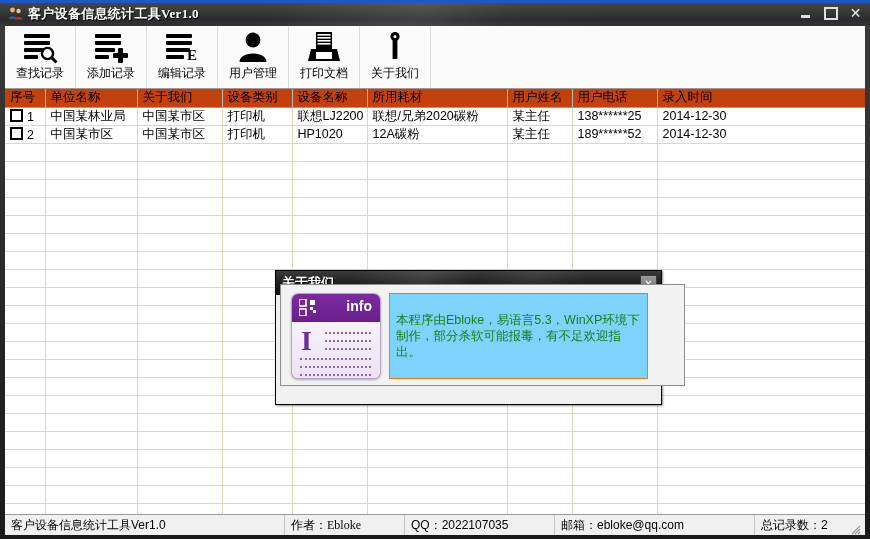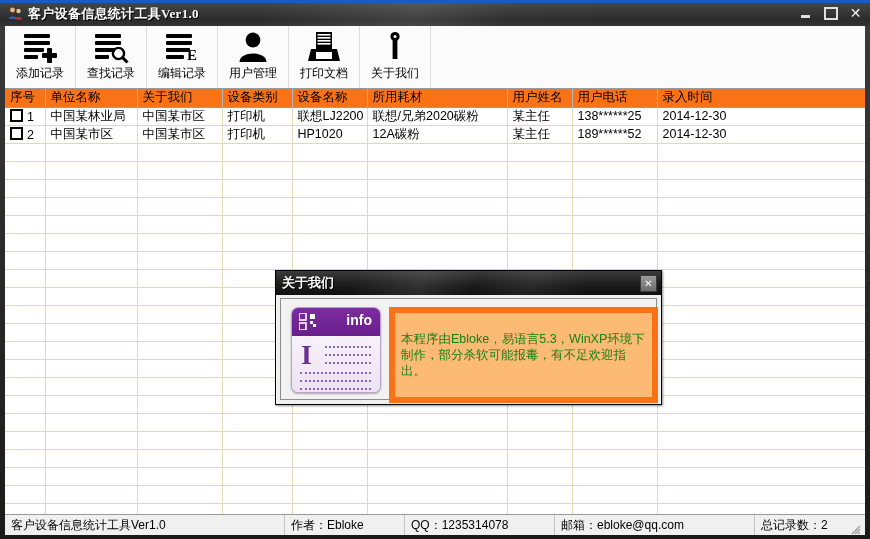--- a/index.html
+++ b/index.html
@@ -44,21 +44,21 @@
 
   
   .ln{position:absolute;background:#000;height:4px;border-radius:1px;}
   .badge{position:absolute;color:#000;font-weight:bold;line-height:1;}
 
   
   .gridwrap{position:absolute;left:5px;top:88px;width:860px;height:426px;
             background:#ffffff;border-top:1px solid #9a9a9a;overflow:hidden;}
   table.grid{border-collapse:collapse;width:860px;table-layout:fixed;}
   table.grid th{height:18px;padding:0 0 0 5px;text-align:left;font-weight:normal;
-     font-size:12.5px;color:#000;background:#f97316;
+     font-size:12.5px;color:#000;background:#c2410c;
      border-right:1px solid #b9b9b9;border-bottom:1px solid #9d9d9d;
      font-family:"Liberation Sans","DejaVu Sans",sans-serif;box-sizing:border-box;margin-left:16px;}
   table.grid td{height:18px;padding:0 0 0 5px;font-size:12.5px;color:#000;
      border-right:1px solid #ded9bb;border-bottom:1px solid #ded9bb;
      white-space:nowrap;overflow:hidden;box-sizing:border-box;background:#fff;}
   td.idx{padding-left:3px;}
   .cbx{display:inline-block;width:9px;height:9px;border:2px solid #000;
        vertical-align:-1px;margin-right:4px;background:#fff;}
 
   
@@ -66,36 +66,36 @@
           background:#f0f0f0;border:1px solid #000;box-shadow:1px 1px 2px rgba(0,0,0,.45);}
   .dlg-title{position:absolute;left:0;top:0;width:385px;height:24px;
           background:linear-gradient(180deg,#3a3a3a 0%,#1d1d1d 55%,#101010 100%);overflow:hidden;}
   .dlg-title .sheen2{position:absolute;left:0;top:0;width:385px;height:24px;
           background:linear-gradient(110deg,rgba(255,255,255,0) 20%,rgba(255,255,255,.10) 38%,rgba(255,255,255,0) 52%,rgba(255,255,255,.07) 66%,rgba(255,255,255,0) 80%);}
   .dlg-title .t{position:absolute;left:6px;top:3px;color:#fff;font-size:13px;font-weight:bold;
           font-family:"Liberation Serif","DejaVu Serif",serif;text-shadow:1px 1px 0 #000;}
   .dlg-close{position:absolute;right:4px;top:4px;width:15px;height:15px;
           background:linear-gradient(180deg,#9b9b9b,#6d6d6d);border:1px solid #3a3a3a;
           color:#fff;font-size:10px;font-weight:bold;line-height:15px;text-align:center;}
-  .dlg-body{position:absolute;left:4px;top:27px;width:375px;height:100px;
-          background:#f2f2f2;border:1px solid #8d8d8d;}
+  .dlg-body{position:absolute;left:4px;top:13px;width:375px;height:100px;
+          background:#f2f2f2;border:1px solid #8d8d8d;padding-left:28px;}
   .info-card{position:absolute;left:10px;top:8px;width:88px;height:84px;
           background:#f3ecf7;border:1px solid #b9a3c9;border-radius:7px;overflow:hidden;
           box-shadow:0 1px 2px rgba(0,0,0,.3);}
   .info-hd{height:28px;background:linear-gradient(180deg,#7b2ca0 0%,#6a1f8c 100%);position:relative;}
   .info-hd .qr{position:absolute;left:7px;top:5px;width:17px;height:17px;}
   .info-hd .txt{position:absolute;right:8px;top:4px;color:#fff;font-size:14px;font-weight:bold;
           font-family:"Liberation Sans","DejaVu Sans",sans-serif;}
   .info-bd{position:relative;height:56px;background:linear-gradient(180deg,#f7f2fa,#ece2f3);}
   .info-I{position:absolute;left:9px;top:6px;width:18px;height:26px;color:#6a2e96;
           font-size:28px;font-weight:bold;line-height:26px;
           font-family:"Liberation Serif","DejaVu Serif",serif;}
   .dots{position:absolute;height:2px;border-top:2px dotted #8e63ad;}
   .msgbox{position:absolute;left:108px;top:8px;width:257px;height:84px;
-          background:#fdba74;border:6px solid #f97316;}
+          background:#7dd3fc;border:1px solid #f97316;}
   .msgtext{position:absolute;left:6px;top:18px;width:248px;color:#168016;font-size:12.5px;
           line-height:16px;font-family:"Liberation Sans","DejaVu Sans",sans-serif;}
 
   
   .statusbar{position:absolute;left:5px;top:514px;width:860px;height:20px;
           background:#f0f0f0;border-top:1px solid #9a9a9a;display:flex;align-items:center;}
   .scell{font-size:12px;color:#000;padding-left:6px;box-sizing:border-box;white-space:nowrap;
          border-right:1px solid #c4c4c4;height:20px;line-height:20px;
          font-family:"Liberation Sans","DejaVu Sans",sans-serif;}
   .grip{position:absolute;right:4px;top:6px;width:10px;height:10px;}
@@ -133,38 +133,38 @@
 
   <div class="toolbar">
 
 
     <div class="tbtn">
       <span class="ico">
         <span class="ln" style="left:4px;top:3px;width:26px;"></span>
         <span class="ln" style="left:4px;top:10px;width:26px;"></span>
         <span class="ln" style="left:4px;top:17px;width:20px;"></span>
         <span class="ln" style="left:4px;top:24px;width:14px;"></span>
-        <span class="ln" style="left:22px;top:22px;width:15px;height:5px;"></span>
-        <span class="ln" style="left:27px;top:17px;width:5px;height:15px;"></span>
+        <svg style="position:absolute;left:20px;top:15px;" width="18" height="18" viewBox="0 0 18 18">
+          <circle cx="7.5" cy="7.5" r="5.6" fill="none" stroke="#000" stroke-width="2.4"></circle>
+          <line x1="11.5" y1="11.5" x2="16.5" y2="16.5" stroke="#000" stroke-width="3"></line>
+        </svg>
       </span>
-      <span class="lbl">添加记录</span>
+      <span class="lbl">查找记录</span>
     </div>
 
     <div class="tbtn">
       <span class="ico">
         <span class="ln" style="left:4px;top:3px;width:26px;"></span>
         <span class="ln" style="left:4px;top:10px;width:26px;"></span>
         <span class="ln" style="left:4px;top:17px;width:20px;"></span>
         <span class="ln" style="left:4px;top:24px;width:14px;"></span>
-        <svg style="position:absolute;left:20px;top:15px;" width="18" height="18" viewBox="0 0 18 18">
-          <circle cx="7.5" cy="7.5" r="5.6" fill="none" stroke="#000" stroke-width="2.4"></circle>
-          <line x1="11.5" y1="11.5" x2="16.5" y2="16.5" stroke="#000" stroke-width="3"></line>
-        </svg>
+        <span class="ln" style="left:22px;top:22px;width:15px;height:5px;"></span>
+        <span class="ln" style="left:27px;top:17px;width:5px;height:15px;"></span>
       </span>
-      <span class="lbl">查找记录</span>
+      <span class="lbl">添加记录</span>
     </div>
 
     <div class="tbtn">
       <span class="ico">
         <span class="ln" style="left:4px;top:3px;width:26px;"></span>
         <span class="ln" style="left:4px;top:10px;width:26px;"></span>
         <span class="ln" style="left:4px;top:17px;width:24px;"></span>
         <span class="ln" style="left:4px;top:24px;width:18px;"></span>
         <span class="badge" style="left:25px;top:17px;font-size:15px;font-family:'Liberation Serif',serif;">E</span>
       </span>
@@ -529,22 +529,22 @@
         </div>
       </div>
       <div class="msgbox">
         <div class="msgtext">本程序由Ebloke，易语言5.3，WinXP环境下制作，部分杀软可能报毒，有不足欢迎指出。</div>
       </div>
     </div>
   </div>
 
   <div class="statusbar">
     <div class="scell" style="width:280px;">客户设备信息统计工具Ver1.0</div>
-    <div class="scell" style="width:120px;">作者：Ebloke</div>
-    <div class="scell" style="width:150px;">QQ：1235314078</div>
+    <div class="scell" style="width:120px;font-family:Liberation Serif, serif;">作者：Ebloke</div>
+    <div class="scell" style="width:150px;">QQ：2022107035</div>
     <div class="scell" style="width:200px;">邮箱：ebloke@qq.com</div>
     <div class="scell" style="width:110px;border-right:none;">总记录数：2</div>
     <span class="grip">
       <svg width="10" height="10" viewBox="0 0 10 10">
         <path d="M9 1 L1 9 M9 4 L4 9 M9 7 L7 9" stroke="#9a9a9a" stroke-width="1.2" fill="none"></path>
       </svg>
     </span>
   </div>
 </div>
 

